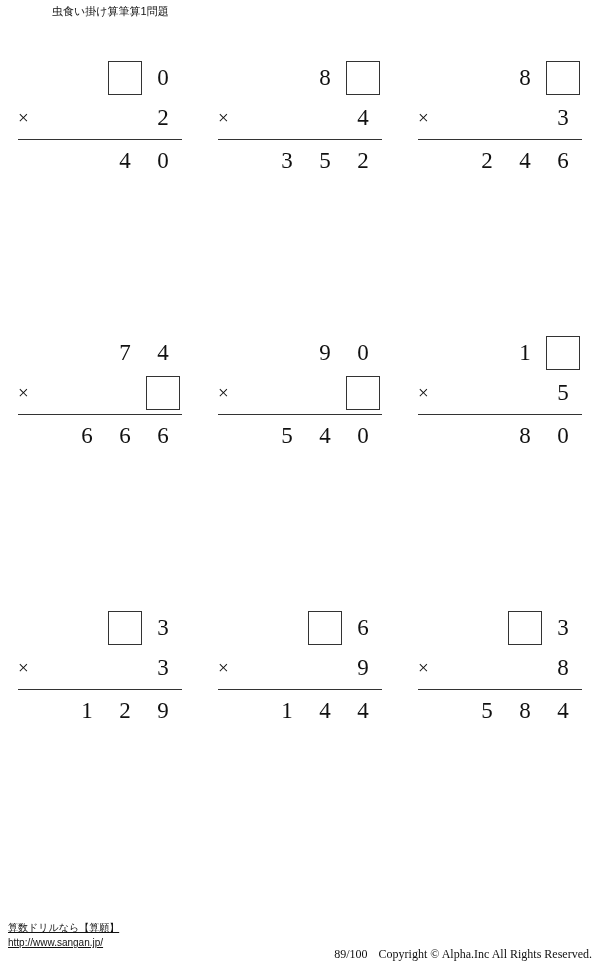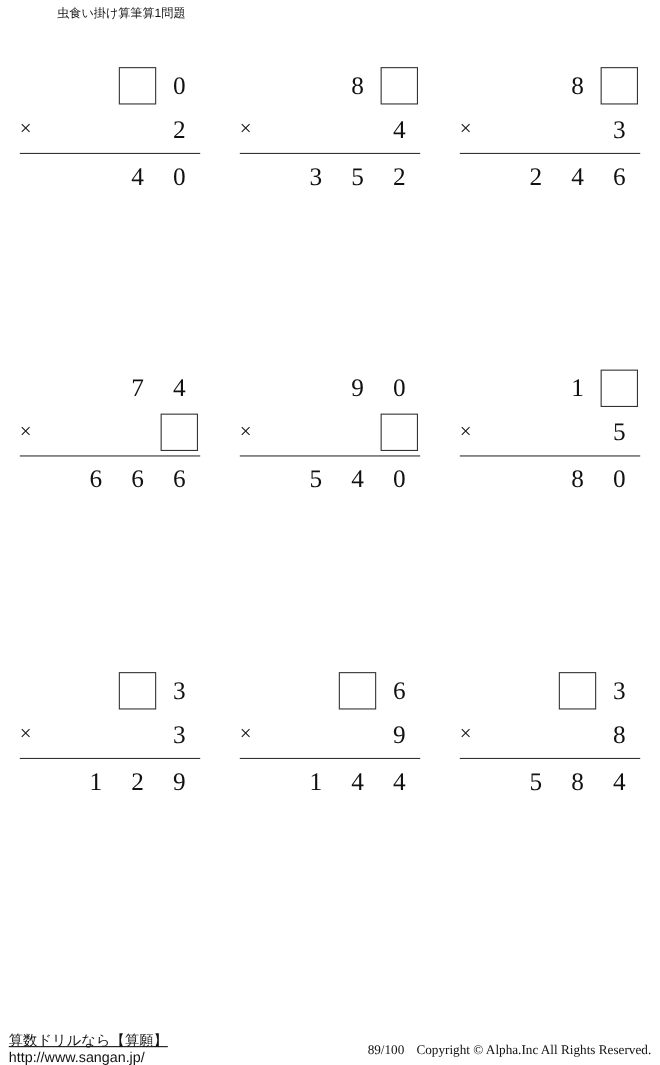--- a/index.html
+++ b/index.html
@@ -105,30 +105,31 @@
   }
 
   .answer-row .cell {
     font-size: 23px;
   }
 
   
   .footer-left {
     position: absolute;
     left: 8px;
-    bottom: 0;
-    font-size: 13px;
+    bottom: 18px;
+    font-size: 10px;
     line-height: 15px;
     color: #111;
   }
   .footer-left .line1 {
     text-decoration: underline;
     white-space: nowrap;
   }
   .footer-left .line2 {
+    text-decoration: underline;
     white-space: nowrap;
   }
   .footer-right {
     position: absolute;
     right: 8px;
     bottom: 6px;
     font-size: 12px;
     font-family: "Liberation Serif", serif;
     color: #111;
     white-space: nowrap;

